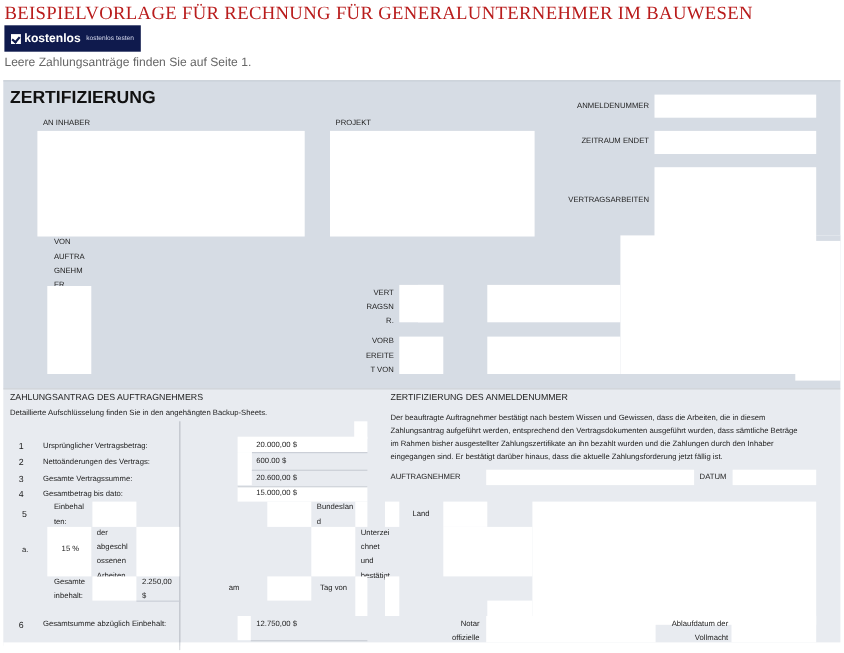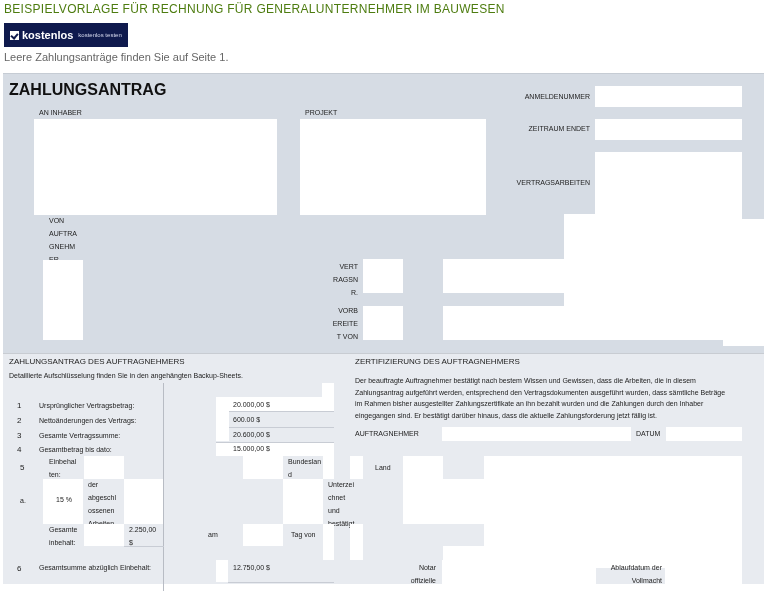--- a/index.html
+++ b/index.html
@@ -1,18 +1,18 @@
 <!DOCTYPE html>
 <html><head>
 <meta charset="utf-8">
 <style>
   html, body { margin:0; padding:0; }
   body { width:767px; height:594px; position:relative; background:#ffffff; font-family:"Liberation Sans", sans-serif; color:#222; overflow:hidden; }
   .abs { position:absolute; box-sizing:border-box; }
-  .title { left:4px; top:2px; font-size:12px; color:#4d7c0f; letter-spacing:0.3px; white-space:nowrap; }
+  .title { left:4px; top:2px; font-size:17px; color:#b91c1c; letter-spacing:0.3px; white-space:nowrap;font-family:Liberation Serif, serif; }
   .logo { left:4px; top:23px; width:124px; height:24px; background:#0f1a4d; color:#fff; display:flex; align-items:center; padding-left:6px; gap:3px; }
   .logo .chk { width:9px; height:9px; background:#fff; position:relative; }
   .logo .chk::after { content:""; position:absolute; left:2px; top:1px; width:3px; height:5px; border-right:2px solid #0f1a4d; border-bottom:2px solid #0f1a4d; transform:rotate(40deg); }
   .logo .brand { font-size:11px; font-weight:bold; }
   .logo .cta { font-size:6px; color:#d8dcf0; margin-left:2px; }
   .sub { left:4px; top:51px; font-size:11px; color:#666; }
 
   .panel1 { left:3px; top:73px; width:761px; height:280px; background:#d6dce4; border-top:1px solid #c6ccd4; }
   .panel2 { left:3px; top:353px; width:761px; height:234px; background:#e8ebf0; border-top:1px solid #c8ccd2; }
   .white { background:#ffffff; }
@@ -33,21 +33,21 @@
 
 <div class="abs title">BEISPIELVORLAGE FÜR RECHNUNG FÜR GENERALUNTERNEHMER IM BAUWESEN</div>
 <div class="abs logo">
   <span class="chk"></span>
   <span class="brand">kostenlos</span>
   <span class="cta">kostenlos testen</span>
 </div>
 <div class="abs sub">Leere Zahlungsanträge finden Sie auf Seite 1.</div>
 
 <div class="abs panel1"></div>
-<div class="abs h1" style="left:9px;top:81px;">ZAHLUNGSANTRAG</div>
+<div class="abs h1" style="left:9px;top:81px;">ZERTIFIZIERUNG</div>
 
 <div class="abs lbl" style="left:39px;top:109px;">AN INHABER</div>
 <div class="abs white" style="left:34px;top:119px;width:243px;height:96px;"></div>
 
 <div class="abs lbl" style="left:305px;top:109px;">PROJEKT</div>
 <div class="abs white" style="left:300px;top:119px;width:186px;height:96px;"></div>
 
 <div class="abs lbl r" style="left:480px;top:93px;width:110px;">ANMELDENUMMER</div>
 <div class="abs white" style="left:595px;top:86px;width:147px;height:21px;"></div>
 
@@ -184,21 +184,21 @@
   <div>Notar</div>
   <div>offizielle</div>
 </div>
 <div class="abs white" style="left:442px;top:560px;width:154px;height:24px;"></div>
 <div class="abs small r" style="left:596px;top:561px;width:66px;">
   <div>Ablaufdatum der</div>
   <div>Vollmacht</div>
 </div>
 <div class="abs white" style="left:665px;top:560px;width:77px;height:24px;"></div>
 
-<div class="abs sec" style="left:355px;top:357px;">ZERTIFIZIERUNG DES AUFTRAGNEHMERS</div>
+<div class="abs sec" style="left:355px;top:357px;">ZERTIFIZIERUNG DES ANMELDENUMMER</div>
 <div class="abs para" style="left:355px;top:375px;width:400px;">
   <div>Der beauftragte Auftragnehmer bestätigt nach bestem Wissen und Gewissen, dass die Arbeiten, die in diesem</div>
   <div>Zahlungsantrag aufgeführt werden, entsprechend den Vertragsdokumenten ausgeführt wurden, dass sämtliche Beträge</div>
   <div>im Rahmen bisher ausgestellter Zahlungszertifikate an ihn bezahlt wurden und die Zahlungen durch den Inhaber</div>
   <div>eingegangen sind. Er bestätigt darüber hinaus, dass die aktuelle Zahlungsforderung jetzt fällig ist.</div>
 </div>
 <div class="abs lbl" style="left:355px;top:430px;">AUFTRAGNEHMER</div>
 <div class="abs white" style="left:442px;top:427px;width:189px;height:14px;"></div>
 <div class="abs lbl" style="left:636px;top:430px;">DATUM</div>
 <div class="abs white" style="left:666px;top:427px;width:76px;height:14px;"></div>

